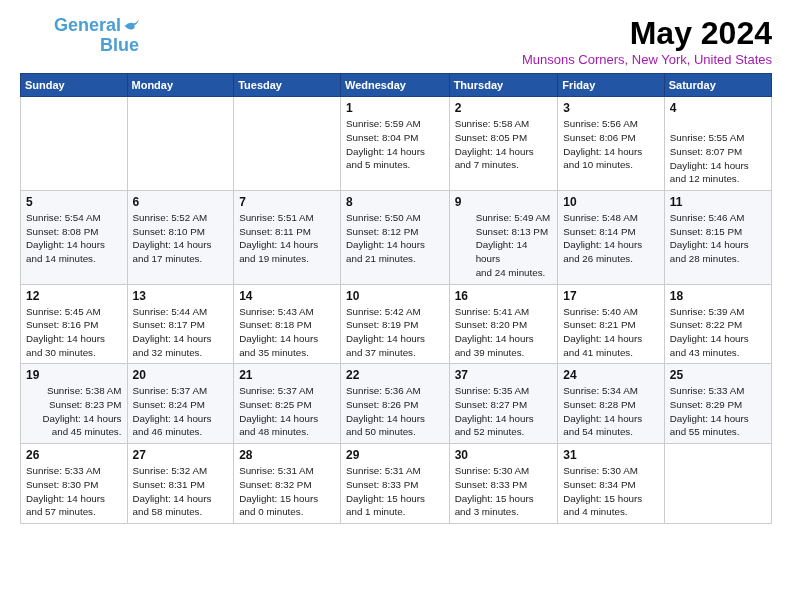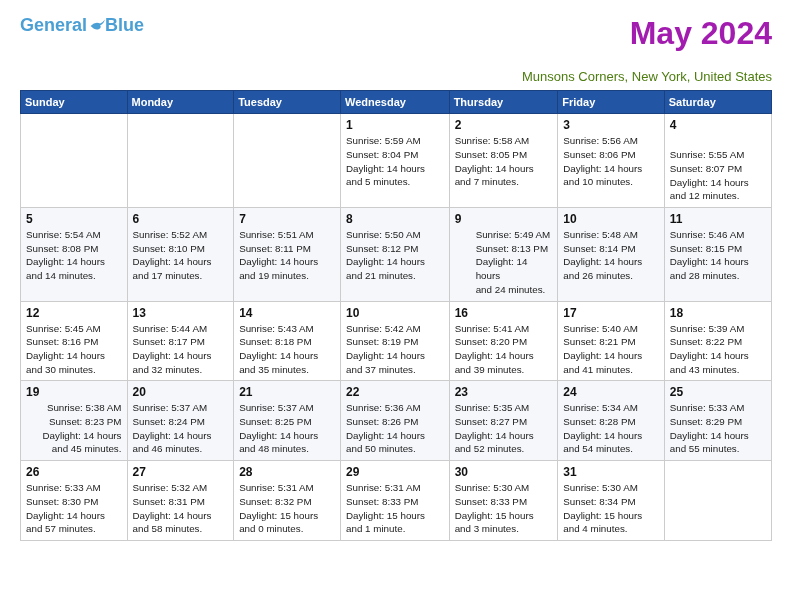--- a/index.html
+++ b/index.html
@@ -11,21 +11,23 @@
       padding: 16px 20px;
     }
     .header {
       display: flex;
       align-items: flex-start;
       justify-content: space-between;
       margin-bottom: 6px;
     }
     .logo {
       display: flex;
-      align-items: center;
+      flex-direction: column;
+      align-items: flex-end;
+      margin-left: 34px;
     }
     .logo-text {
       font-size: 18px;
       font-weight: bold;
       color: #1a3a6b;
       line-height: 1.1;
     }
     .logo-text span {
       color: #4a9fd4;
     }
@@ -38,27 +40,27 @@
       display: flex;
       align-items: center;
       gap: 2px;
     }
     .title-block {
       text-align: right;
     }
     .month-title {
       font-size: 32px;
       font-weight: bold;
-      color: #a21caf;
+      color: #000000;
       line-height: 1.1;
     }
     .location {
       font-size: 13px;
-      color: #4d7c0f;
-      margin-top: 18px;
+      color: #a21caf;
+      margin-top: 1px;
     }
     .calendar {
       width: 100%;
       border-collapse: collapse;
       font-size: 10.5px;
     }
     .calendar th {
       background: #2255a4;
       color: #fff;
       padding: 5px 4px;
@@ -286,21 +288,21 @@
 and 48 minutes.</div>
         </td>
         <td>
           <span class="day-num">22</span>
           <div class="day-info" style="white-space: pre-line;">Sunrise: 5:36 AM
 Sunset: 8:26 PM
 Daylight: 14 hours
 and 50 minutes.</div>
         </td>
         <td>
-          <span class="day-num">23</span>
+          <span class="day-num">37</span>
           <div class="day-info" style="white-space: pre-line;">Sunrise: 5:35 AM
 Sunset: 8:27 PM
 Daylight: 14 hours
 and 52 minutes.</div>
         </td>
         <td>
           <span class="day-num">24</span>
           <div class="day-info" style="white-space: pre-line;">Sunrise: 5:34 AM
 Sunset: 8:28 PM
 Daylight: 14 hours

